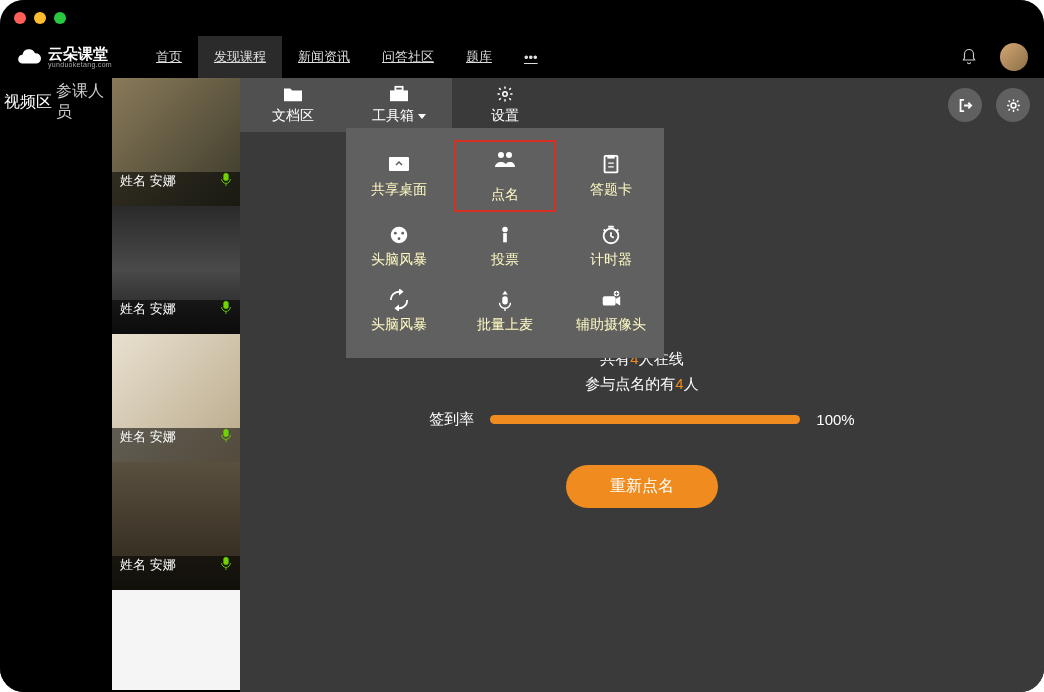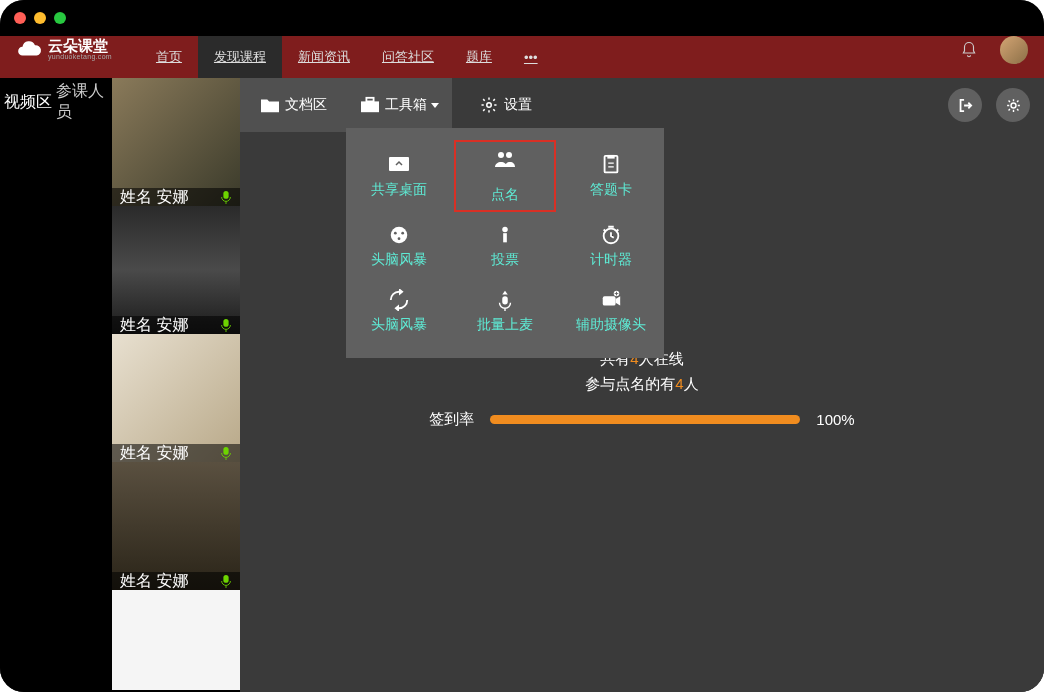--- a/index.html
+++ b/index.html
@@ -1,54 +1,54 @@
 <!DOCTYPE html>
 <html><head>
 <meta charset="utf-8">
 <style>
 * { margin:0; padding:0; box-sizing:border-box; }
 body { background:#fff; font-family:"Microsoft YaHei","PingFang SC",sans-serif; display:flex; align-items:center; justify-content:center; height:100vh; }
 .window { width:1044px; height:692px; background:#3a3a3a; border-radius:24px; overflow:hidden; position:relative; display:flex; flex-direction:column; }
 .titlebar { height:36px; display:flex; align-items:center; padding:0 14px; gap:8px; background:#000; }
 .dot { width:12px; height:12px; border-radius:50%; }
 .dot.r { background:#ff5f57; } .dot.y { background:#febc2e; } .dot.g { background:#28c840; }
-.topnav { height:42px; background:#7f1d1d; display:flex; align-items:flex-start; padding:0 16px; color:#ddd; font-size:13px; }
+.topnav { height:42px; background:#000000; display:flex; align-items:center; padding:0 16px; color:#ddd; font-size:13px; }
 .logo { display:flex; align-items:center; gap:6px; margin-right:28px; color:#fff; }
 .logo svg { width:26px; height:26px; }
 .logotext { display:flex; flex-direction:column; line-height:1; }
 .logotext .big { font-size:15px; font-weight:bold; }
 .logotext .small { font-size:7px; color:#aaa; letter-spacing:.3px; }
 .navitems { display:flex; gap:0; }
 .navitem { padding:0 16px; height:42px; display:flex; align-items:center; cursor:pointer;text-decoration:underline; }
 .navitem.active { background:#2b2b2b; }
 .navright { margin-left:auto; display:flex; align-items:center; gap:22px; }
 .bell { width:18px; height:18px; color:#ccc; }
 .avatar { width:28px; height:28px; border-radius:50%; background:linear-gradient(135deg,#d4a574,#8b6f47); }
 .body { flex:1; display:flex; background:#3a3a3a; min-height:0; }
 .leftpanel { width:240px; background:#000; display:flex; flex-direction:row; }
 .lefttabs { height:48px; display:flex; }
 .lefttab { flex:1; display:flex; align-items:center; justify-content:center; color:#fff; font-size:16px; cursor:pointer; }
 .lefttab.inactive { color:#ccc; }
 .videolist { flex:1; overflow:hidden; display:flex; flex-direction:column; }
 .videocell { height:128px; position:relative; background:#555; }
 .videocell .img { width:100%; height:100%; background:#777; }
-.videocell .namebar { position:absolute; left:0; bottom:0; right:0; height:18px; background:rgba(0,0,0,.55); color:#fff; font-size:16px; display:flex; align-items:center; padding:0 8px; justify-content:space-between; }
+.videocell .namebar { position:absolute; left:0; bottom:0; right:0; height:34px; background:rgba(0,0,0,.55); color:#fff; font-size:13px; display:flex; align-items:flex-start; padding:0 8px; justify-content:space-between; }
 .mic { width:12px; height:14px; color:#6dd400; }
 .rightpanel { flex:1; display:flex; flex-direction:column; background:#3a3a3a; }
 .toolbar { height:54px; display:flex; align-items:stretch; background:#3a3a3a; }
-.toolbtn { width:106px; display:flex; flex-direction:row; align-items:center; justify-content:center; gap:4px; color:#fff; font-size:14px; cursor:pointer; }
+.toolbtn { width:106px; display:flex; flex-direction:column; align-items:center; justify-content:center; gap:4px; color:#fff; font-size:14px; cursor:pointer; }
 .toolbtn .row { display:flex; align-items:center; gap:4px; }
 .toolbtn svg { width:22px; height:18px; }
 .toolbtn.dark { background:#505050; }
 .spacer { flex:1; }
 .circbtn { width:34px; height:34px; border-radius:50%; background:#606060; display:flex; align-items:center; justify-content:center; align-self:center; margin-right:14px; cursor:pointer; color:#fff; }
 .circbtn svg { width:17px; height:17px; }
 .dropdown { position:absolute; top:128px; left:346px; width:318px; background:#606060; padding:10px 0 14px; }
 .droprow { display:flex; }
-.dropitem { flex:1; display:flex; flex-direction:column; align-items:center; justify-content:center; gap:5px; color:#5eead4; font-size:14px; padding:10px 0; cursor:pointer; }
+.dropitem { flex:1; display:flex; flex-direction:column; align-items:center; justify-content:center; gap:5px; color:#fef9c3; font-size:14px; padding:10px 0; cursor:pointer; }
 .dropitem svg { width:24px; height:22px; }
 .dropitem.highlight { outline:2px solid #d93025; outline-offset:-4px;gap:16px; }
 .content { flex:1; display:flex; flex-direction:column; align-items:center; padding-top:218px; color:#fff; font-size:15px; }
 .statline { margin-bottom:6px; }
 .statline .num { color:#f08c1f; }
 .progrow { display:flex; align-items:center; gap:16px; margin-top:10px; }
 .progbar { width:310px; height:9px; border-radius:5px; background:#f08c1f; }
 .actionbtn { margin-top:36px; background:#f08c1f; color:#fff; border:none; border-radius:22px; padding:11px 44px; font-size:16px; cursor:pointer; }
 .caret { display:inline-block; width:0; height:0; border-left:4px solid transparent; border-right:4px solid transparent; border-top:5px solid #fff; }
 </style>
@@ -183,20 +183,21 @@
           <span>共有</span><span class="num">4</span><span>人在线</span>
         </div>
         <div class="statline">
           <span>参与点名的有</span><span class="num">4</span><span>人</span>
         </div>
         <div class="progrow">
           <span>签到率</span>
           <div class="progbar"></div>
           <span>100%</span>
         </div>
+        <button class="actionbtn">重新点名</button>
       </div>
     </div>
   </div>
 
   <div class="dropdown">
     <div class="droprow">
       <div class="dropitem">
         <svg viewBox="0 0 24 20">
             <rect x="2" y="2" width="20" height="14" rx="1" fill="#fff"></rect>
             <path d="M9 10l3-3 3 3" stroke="#606060" stroke-width="1.5" fill="none"></path>

